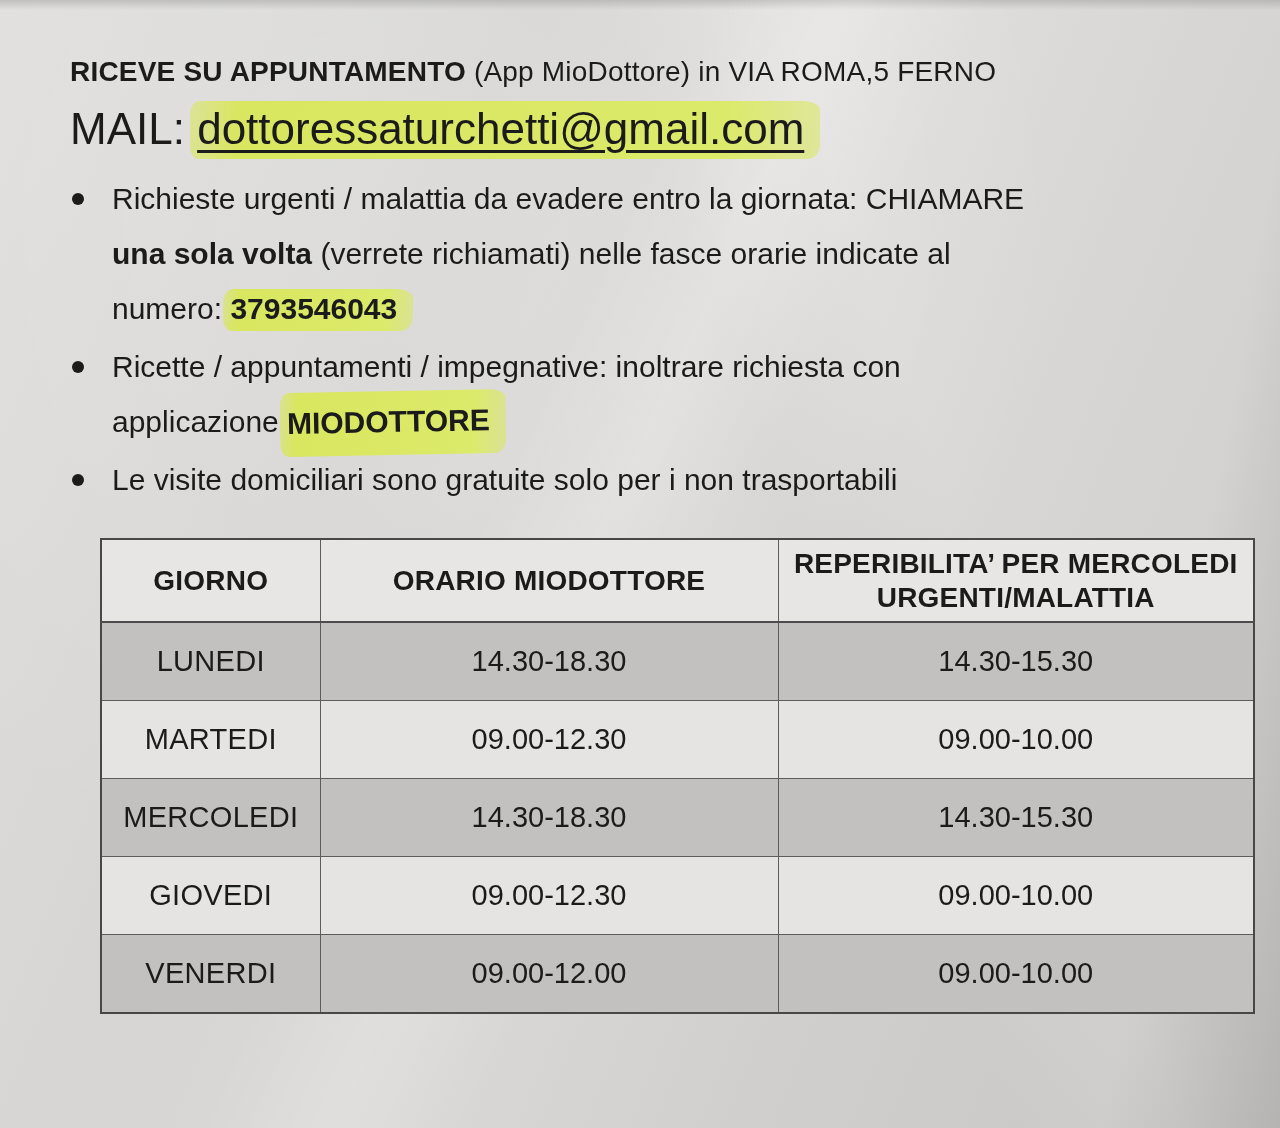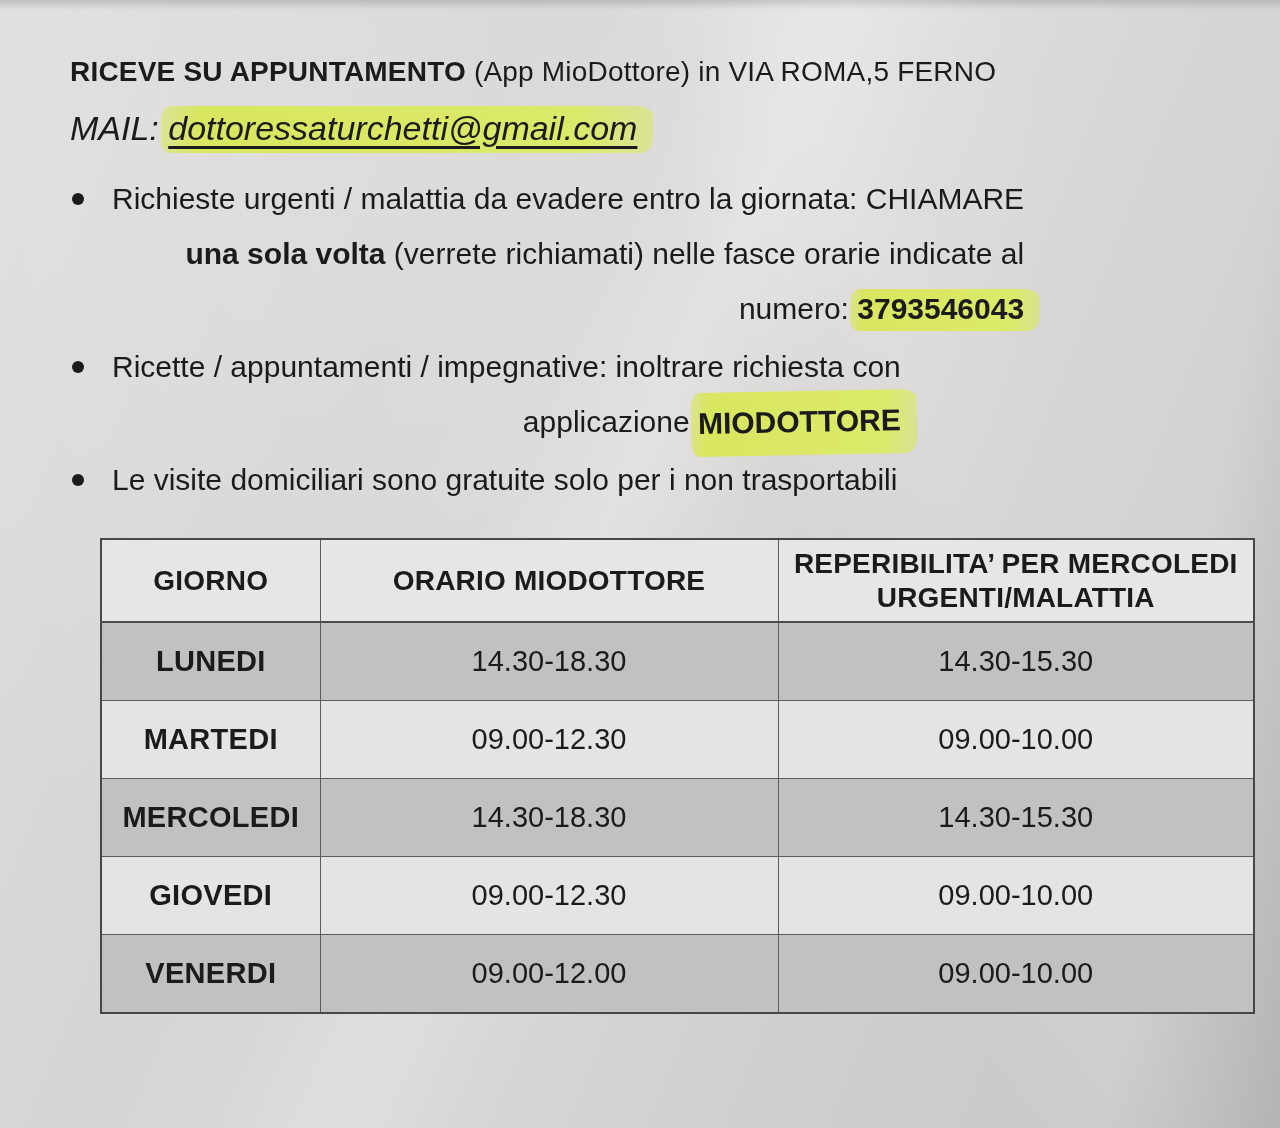--- a/index.html
+++ b/index.html
@@ -26,39 +26,39 @@
       linear-gradient(115deg, rgba(255,255,255,0) 40%, rgba(255,255,255,0.16) 47%, rgba(255,255,255,0) 55%),
       linear-gradient(70deg, rgba(70,70,70,0.05) 60%, rgba(70,70,70,0) 70%);
   }
   .content{position:absolute;left:0;top:44px;width:100%;}
 
   .heading{
     margin:0 60px 0 70px;
     font-size:28px;line-height:56px;letter-spacing:0.2px;
   }
   .bold{font-weight:bold;}
-  .mail-line{margin:0 60px 0 70px;font-size:34px;line-height:57px;font-style:italic;}
+  .mail-line{margin:0 60px 0 70px;font-size:44px;line-height:57px;}
 
   .hl{
     background:linear-gradient(95deg, rgba(217,231,95,0.55) 0%, #d9e65f 8%, #dcea6b 85%, rgba(217,231,95,0.55) 100%);
     padding:3px 16px 6px 7px;margin:-3px -16px -6px -7px;
     border-radius:10px 16px 12px 9px / 13px 9px 15px 11px;
   }
   .email{
     text-decoration:underline;
     text-decoration-thickness:2.5px;
     text-underline-offset:6px;
   }
   .hl-tilt{display:inline-block;transform:rotate(-1.1deg);}
 
   ul.bullets{
     list-style:none;margin:14px 60px 0 70px;padding:0;
   }
   ul.bullets li{
-    display:flex;align-items:flex-start;margin:0 0 3px 0;text-align:right;
+    display:flex;align-items:flex-start;margin:0 0 3px 0;
   }
   .dot{
     flex:0 0 auto;width:12px;height:12px;border-radius:50%;
     background:#1b1b1b;margin:22px 28px 0 2px;
   }
   .li-text{font-size:30px;line-height:55px;}
 
   table.schedule{
     border-collapse:collapse;table-layout:fixed;
     margin:31px 0 0 100px;width:1153px;
@@ -71,21 +71,21 @@
     border:1px solid #5c5c5e;
     text-align:center;vertical-align:middle;
     padding:0 6px;
   }
   table.schedule th{
     height:81px;background:#e7e6e4;
     font-size:28px;font-weight:bold;line-height:34px;letter-spacing:0.2px;
     border-bottom:2px solid #4c4c4e;
   }
   table.schedule td{height:77px;font-size:29px;}
-  td.day{font-weight:bold;font-size:28px;letter-spacing:0.3px;}
+  td.day{font-weight:normal;font-size:28px;letter-spacing:0.3px;}
   tr.row-shaded td{background:#c2c1bf;}
   tr.row-light td{background:#e5e4e2;}
 </style>
 </head>
 <body>
 
 <div class="paper">
   <div class="content">
 
     <p class="heading"><span class="bold">RICEVE SU APPUNTAMENTO</span><span> (App MioDottore) in VIA ROMA,5 FERNO</span></p>

